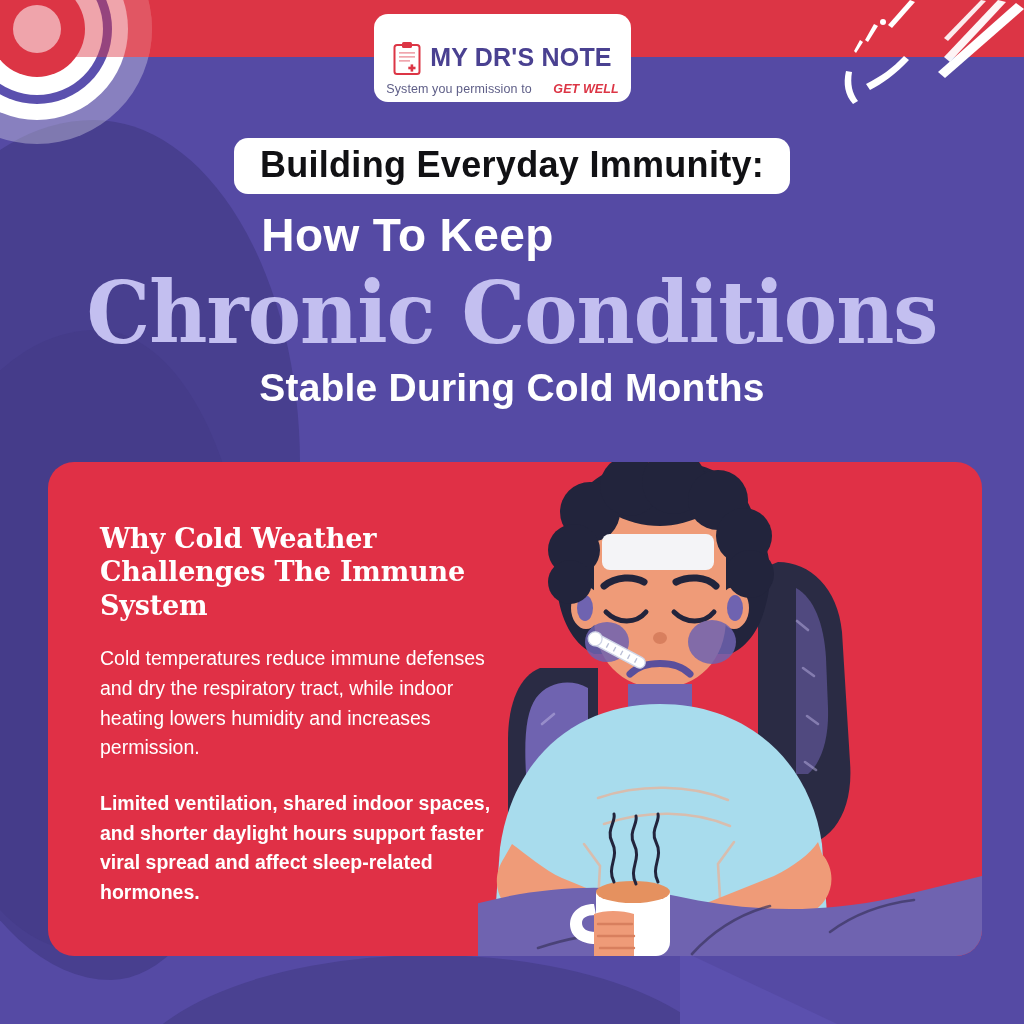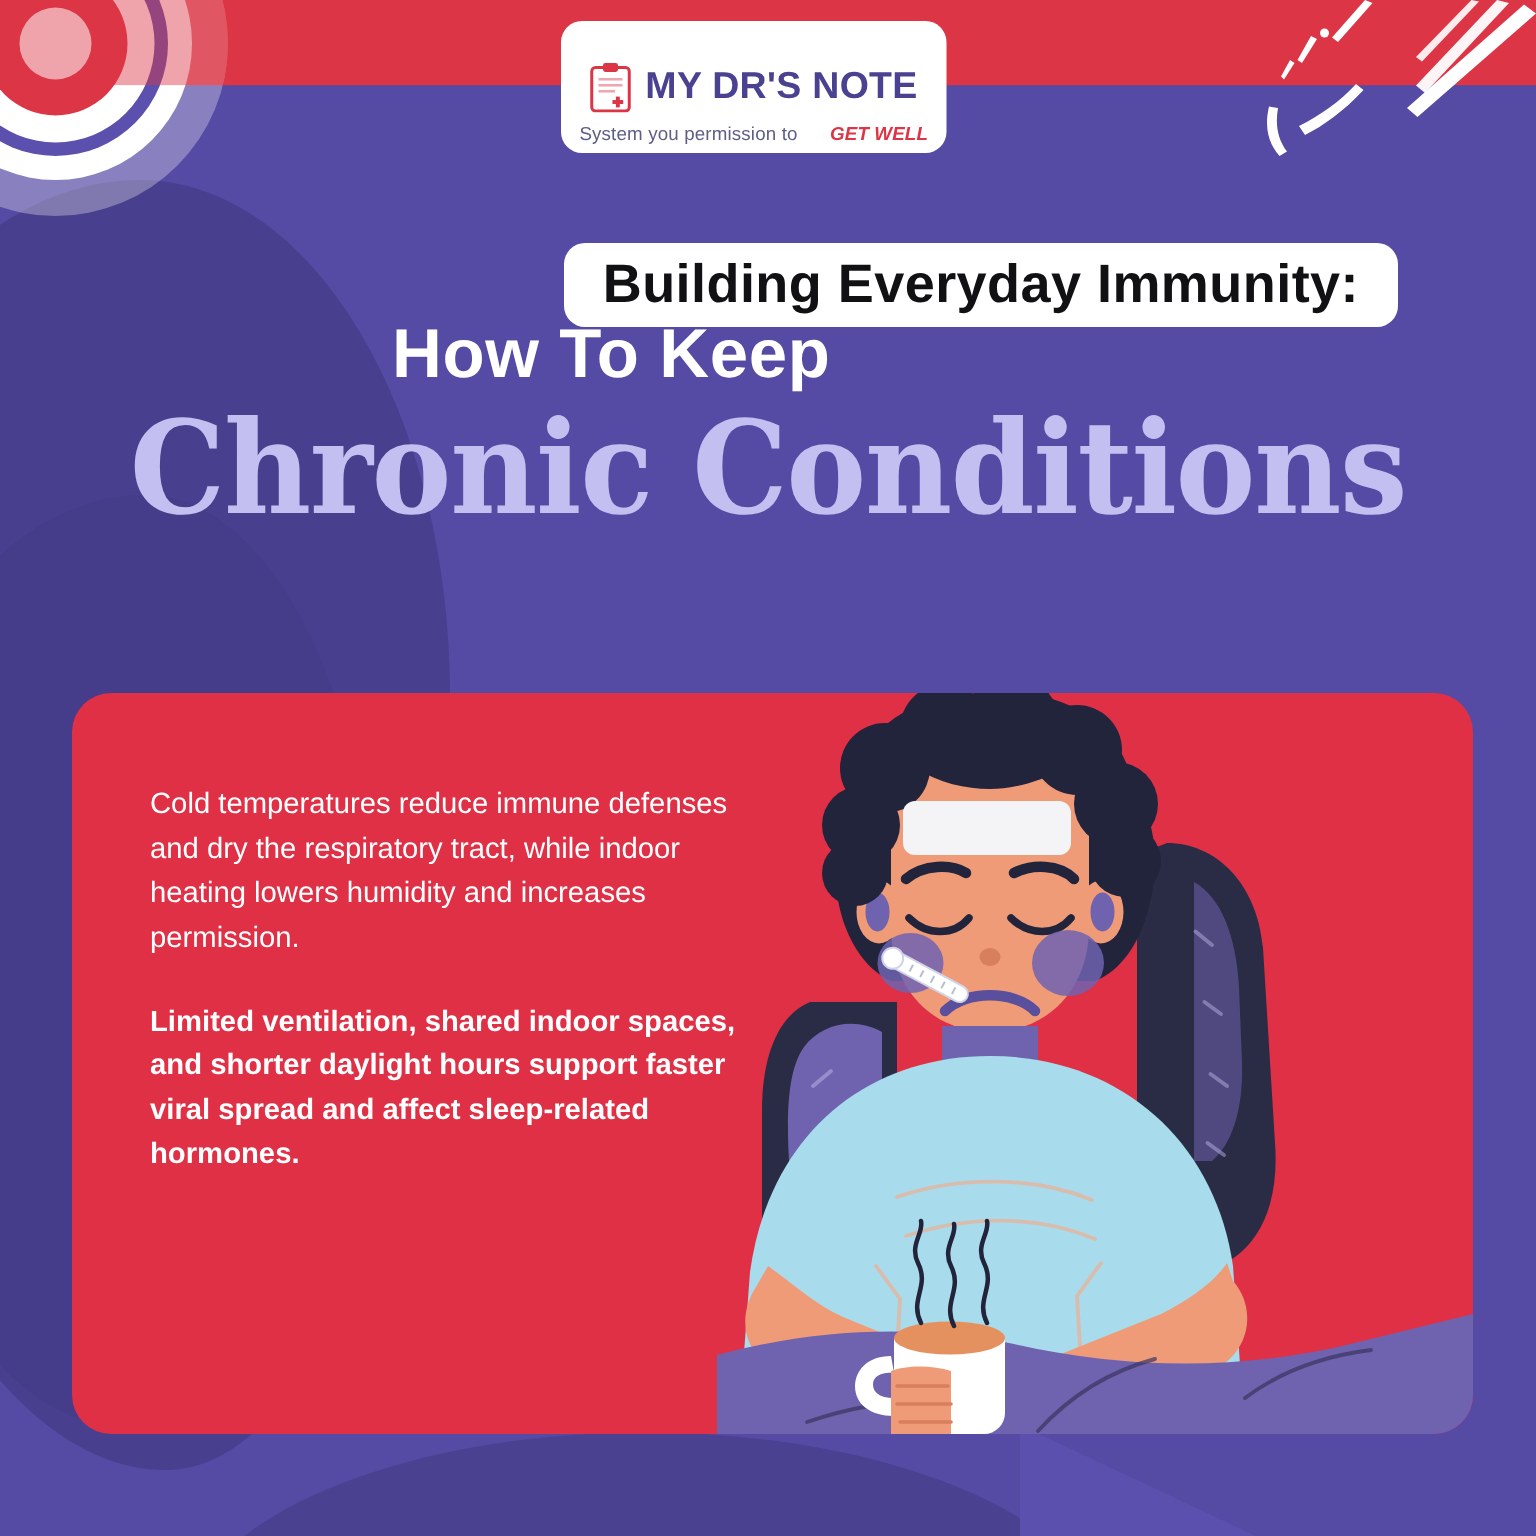--- a/index.html
+++ b/index.html
@@ -110,22 +110,22 @@
   .logo-tag .getwell {
     color: #dc3545;
     font-weight: bold;
     font-style: italic;
     margin-left: 18px;
   }
 
   
   .kicker-wrap {
     position: absolute;
-    left: 0; top: 138px; width: 932px;
-    display: flex; justify-content: flex-end; margin-top: 24px;
+    left: 0; top: 138px; width: 1024px;
+    display: flex; justify-content: center;
   }
   .kicker {
     background: #ffffff;
     color: #111114;
     font-size: 36px;
     font-weight: bold;
     padding: 8px 26px 10px;
     border-radius: 14px;
     letter-spacing: .3px;
     line-height: 1.05;
@@ -256,24 +256,26 @@
       <div class="logo-title">MY DR'S NOTE</div>
     </div>
     <div class="logo-tag"><span>System you permission to </span><span class="getwell">GET WELL</span></div>
   </div>
 
   <div class="kicker-wrap">
     <div class="kicker">Building Everyday Immunity:</div>
   </div>
   <div class="line-howto">How To Keep</div>
   <div class="line-chronic">Chronic Conditions</div>
+  <div class="line-stable">Stable During Cold Months</div>
 
   <div class="card">
 
     <div class="card-copy">
+      <h2 class="card-h">Why Cold Weather Challenges The Immune System</h2>
       <p class="card-p">Cold temperatures reduce immune defenses and dry the respiratory tract, while indoor heating lowers humidity and increases permission.</p>
       <p class="card-p bold">Limited ventilation, shared indoor spaces, and shorter daylight hours support faster viral spread and affect sleep-related hormones.</p>
     </div>
 
     <div class="illus">
       <svg width="504" height="494" viewBox="0 0 504 494">
         <defs>
           <clipPath id="cardclip">
               <rect x="0" y="0" width="504" height="494"></rect>
             </clipPath>

